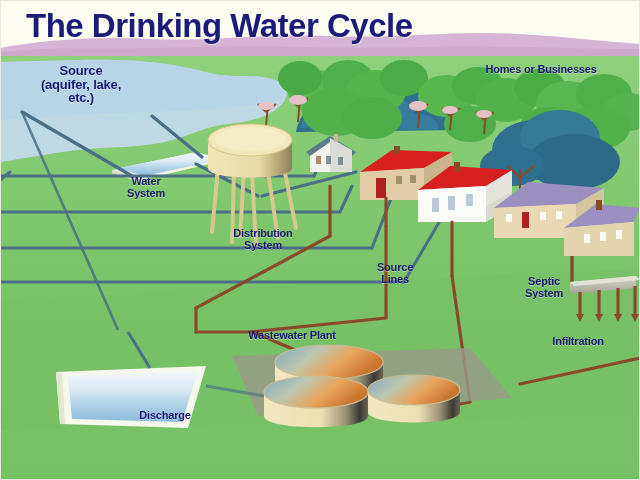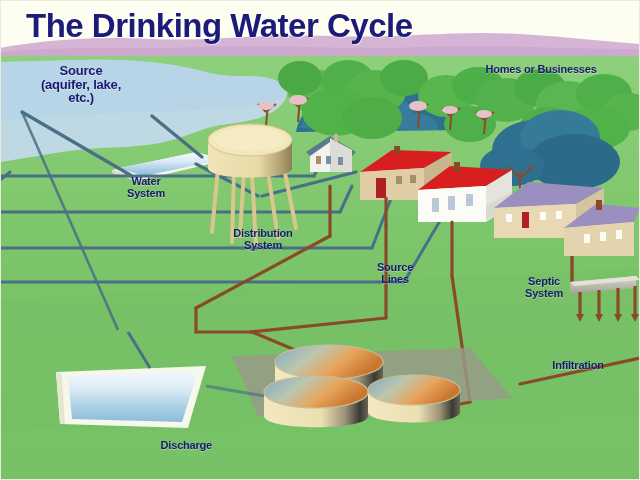--- a/index.html
+++ b/index.html
@@ -340,18 +340,19 @@
 
   <div class="lbl s14" style="left:208px; top:228px; width:110px;">Distribution
 System</div>
 
   <div class="lbl s14" style="left:362px; top:262px; width:66px;">Source
 Lines</div>
 
   <div class="lbl s14" style="left:508px; top:276px; width:72px;text-align:center;">Septic
 System</div>
 
-  <div class="lbl s14" style="left:528px; top:336px; width:100px;margin-top:24px;">Infiltration</div>
-
-
-  <div class="lbl s14" style="left:118px; top:440px; width:94px;text-align:right;">Discharge</div>
+  <div class="lbl s14" style="left:528px; top:336px; width:100px;">Infiltration</div>
+
+  <div class="lbl s14" style="left:224px; top:330px; width:136px;">Wastewater Plant</div>
+
+  <div class="lbl s14" style="left:118px; top:410px; width:94px;">Discharge</div>
 
 </div>
 
 </body></html>

